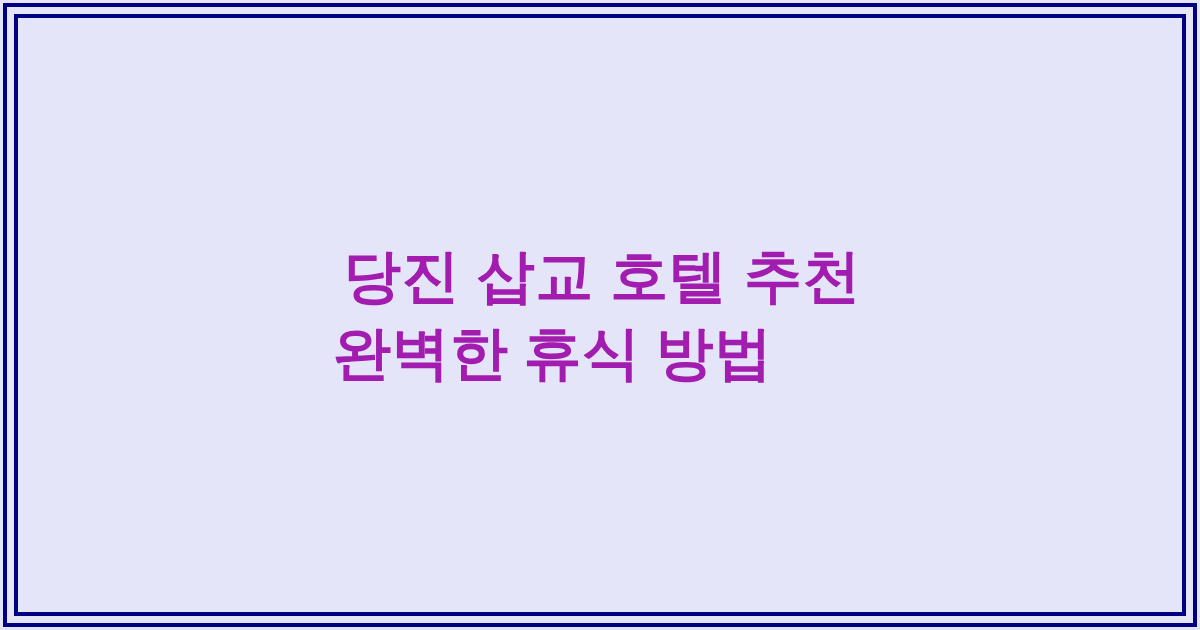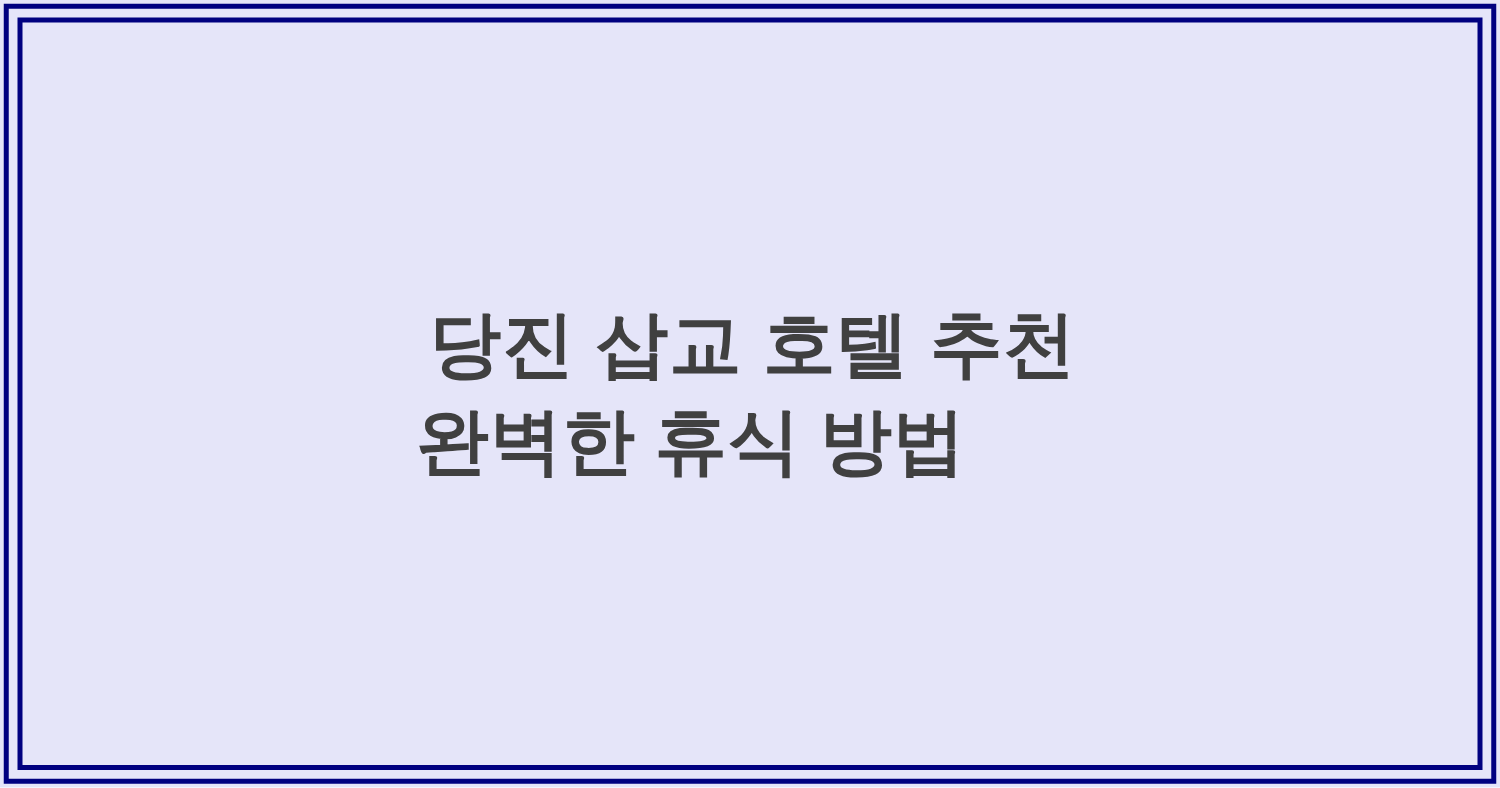--- a/index.html
+++ b/index.html
@@ -57,21 +57,21 @@
   }
 
   .title-stack {
     display: block;
     text-align: left;
     margin-left: 4px;
   }
 
   .title-line {
     display: block;
-    color: #404040;
+    color: #a21caf;
     font-size: 58px;
     font-weight: 700;
     line-height: 78px;
     letter-spacing: 0.5px;
     white-space: nowrap;
     font-family: "Liberation Sans", "DejaVu Sans", sans-serif;
   }
 
   .title-line-1 { margin-left: 0px; }
   .title-line-2 { margin-left: -10px; }

